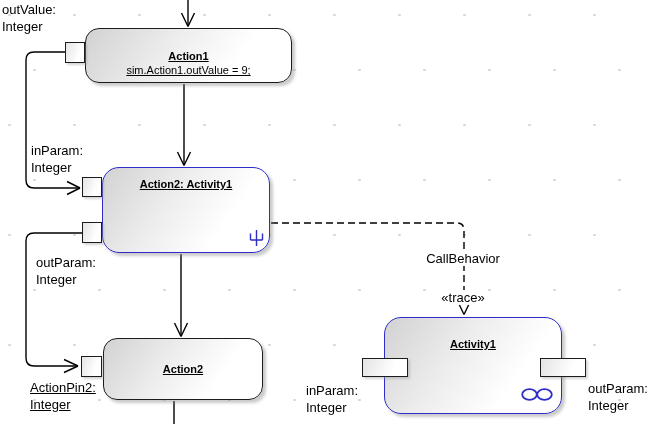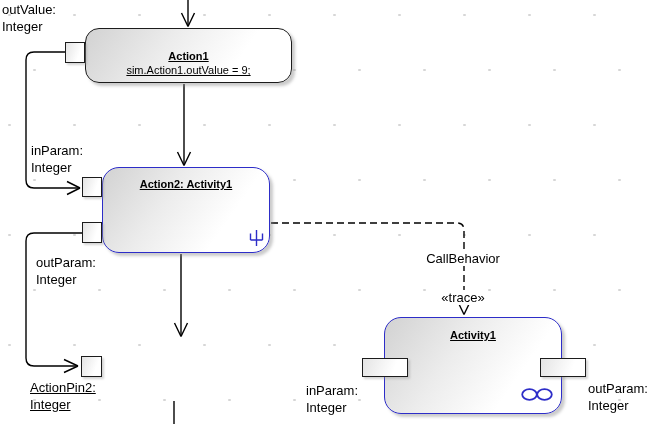--- a/index.html
+++ b/index.html
@@ -88,22 +88,25 @@
     <div class="node-body">sim.Action1.outValue = 9;</div>
   </div>
 
   <div class="node blue v-top" style="left:102px;top:167px;width:168px;height:86px;padding-top:9px;">
     <div class="node-title">Action2: Activity1</div>
     <svg class="corner-icon" style="right:5px;bottom:5px;" width="15" height="18" viewBox="0 0 15 18">
       <path d="M1.5,4.5 L1.5,11 M7.5,1 L7.5,11 M13.5,4.5 L13.5,11 M1.5,11 L13.5,11 M7.5,11 L7.5,17" stroke="#2d2dc8" stroke-width="1.4" fill="none"></path>
     </svg>
   </div>
 
+  <div class="node v-center" style="left:103px;top:338px;width:160px;height:62px;">
+    <div class="node-title">Action2</div>
+  </div>
 
-  <div class="node blue v-top" style="left:384px;top:317px;width:178px;height:97px;padding-top:10px;">
+  <div class="node blue v-top" style="left:384px;top:317px;width:178px;height:97px;padding-top:19px;">
     <div class="node-title">Activity1</div>
     <svg class="corner-icon" style="right:7px;bottom:11px;" width="34" height="15" viewBox="0 0 34 15">
       <ellipse cx="9.5" cy="7.5" rx="7.3" ry="5.3" stroke="#2d2dc8" stroke-width="1.8" fill="none"></ellipse>
       <ellipse cx="24.5" cy="7.5" rx="7.3" ry="5.3" stroke="#2d2dc8" stroke-width="1.8" fill="none"></ellipse>
     </svg>
   </div>
 
   <div class="pin" style="left:65px;top:42px;width:20px;height:21px;"></div>
   <div class="pin" style="left:82px;top:177px;width:20px;height:20px;"></div>
   <div class="pin" style="left:82px;top:222px;width:20px;height:21px;"></div>

